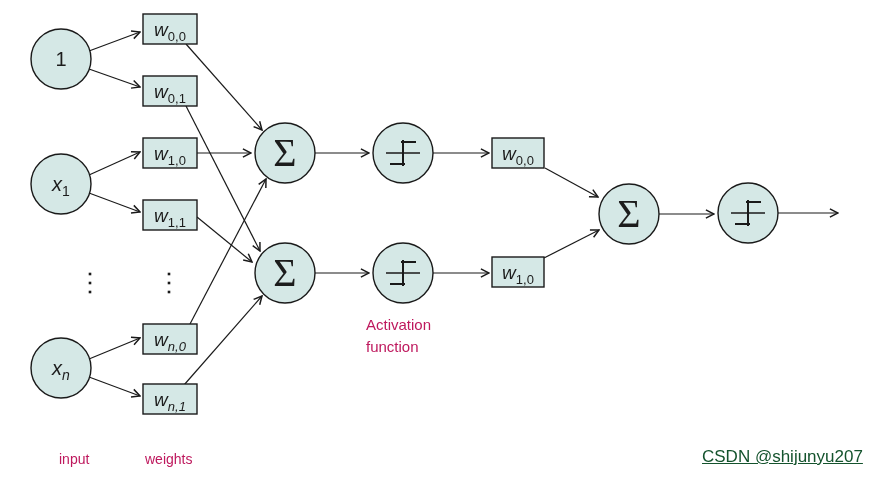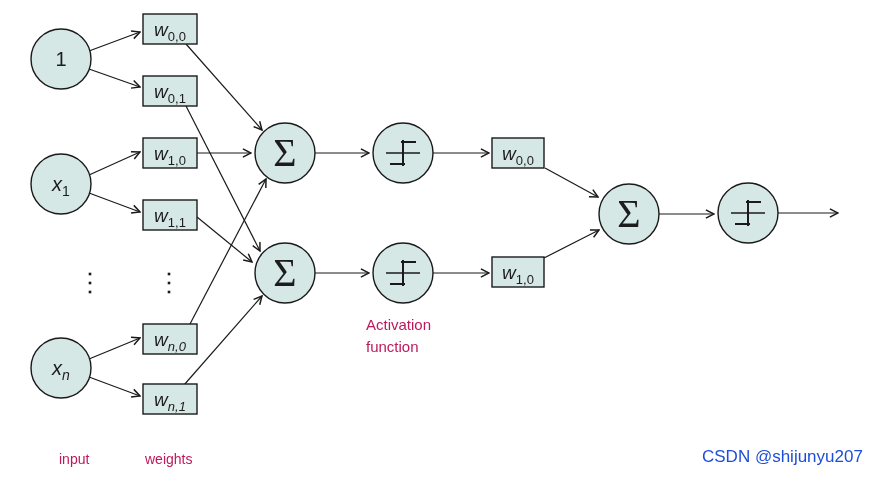--- a/index.html
+++ b/index.html
@@ -160,14 +160,14 @@
         </g>
       </g>
   </svg>
 
   <div class="caption caption-activation">
     <div>Activation</div>
     <div>function</div>
   </div>
   <div class="caption caption-input">input</div>
   <div class="caption caption-weights">weights</div>
-  <div class="watermark" style="color: #1d4ed8;">CSDN @shijunyu207</div>
+  <div class="watermark" style="color: #14532d; text-decoration: underline;">CSDN @shijunyu207</div>
 </div>
 
 </body></html>

